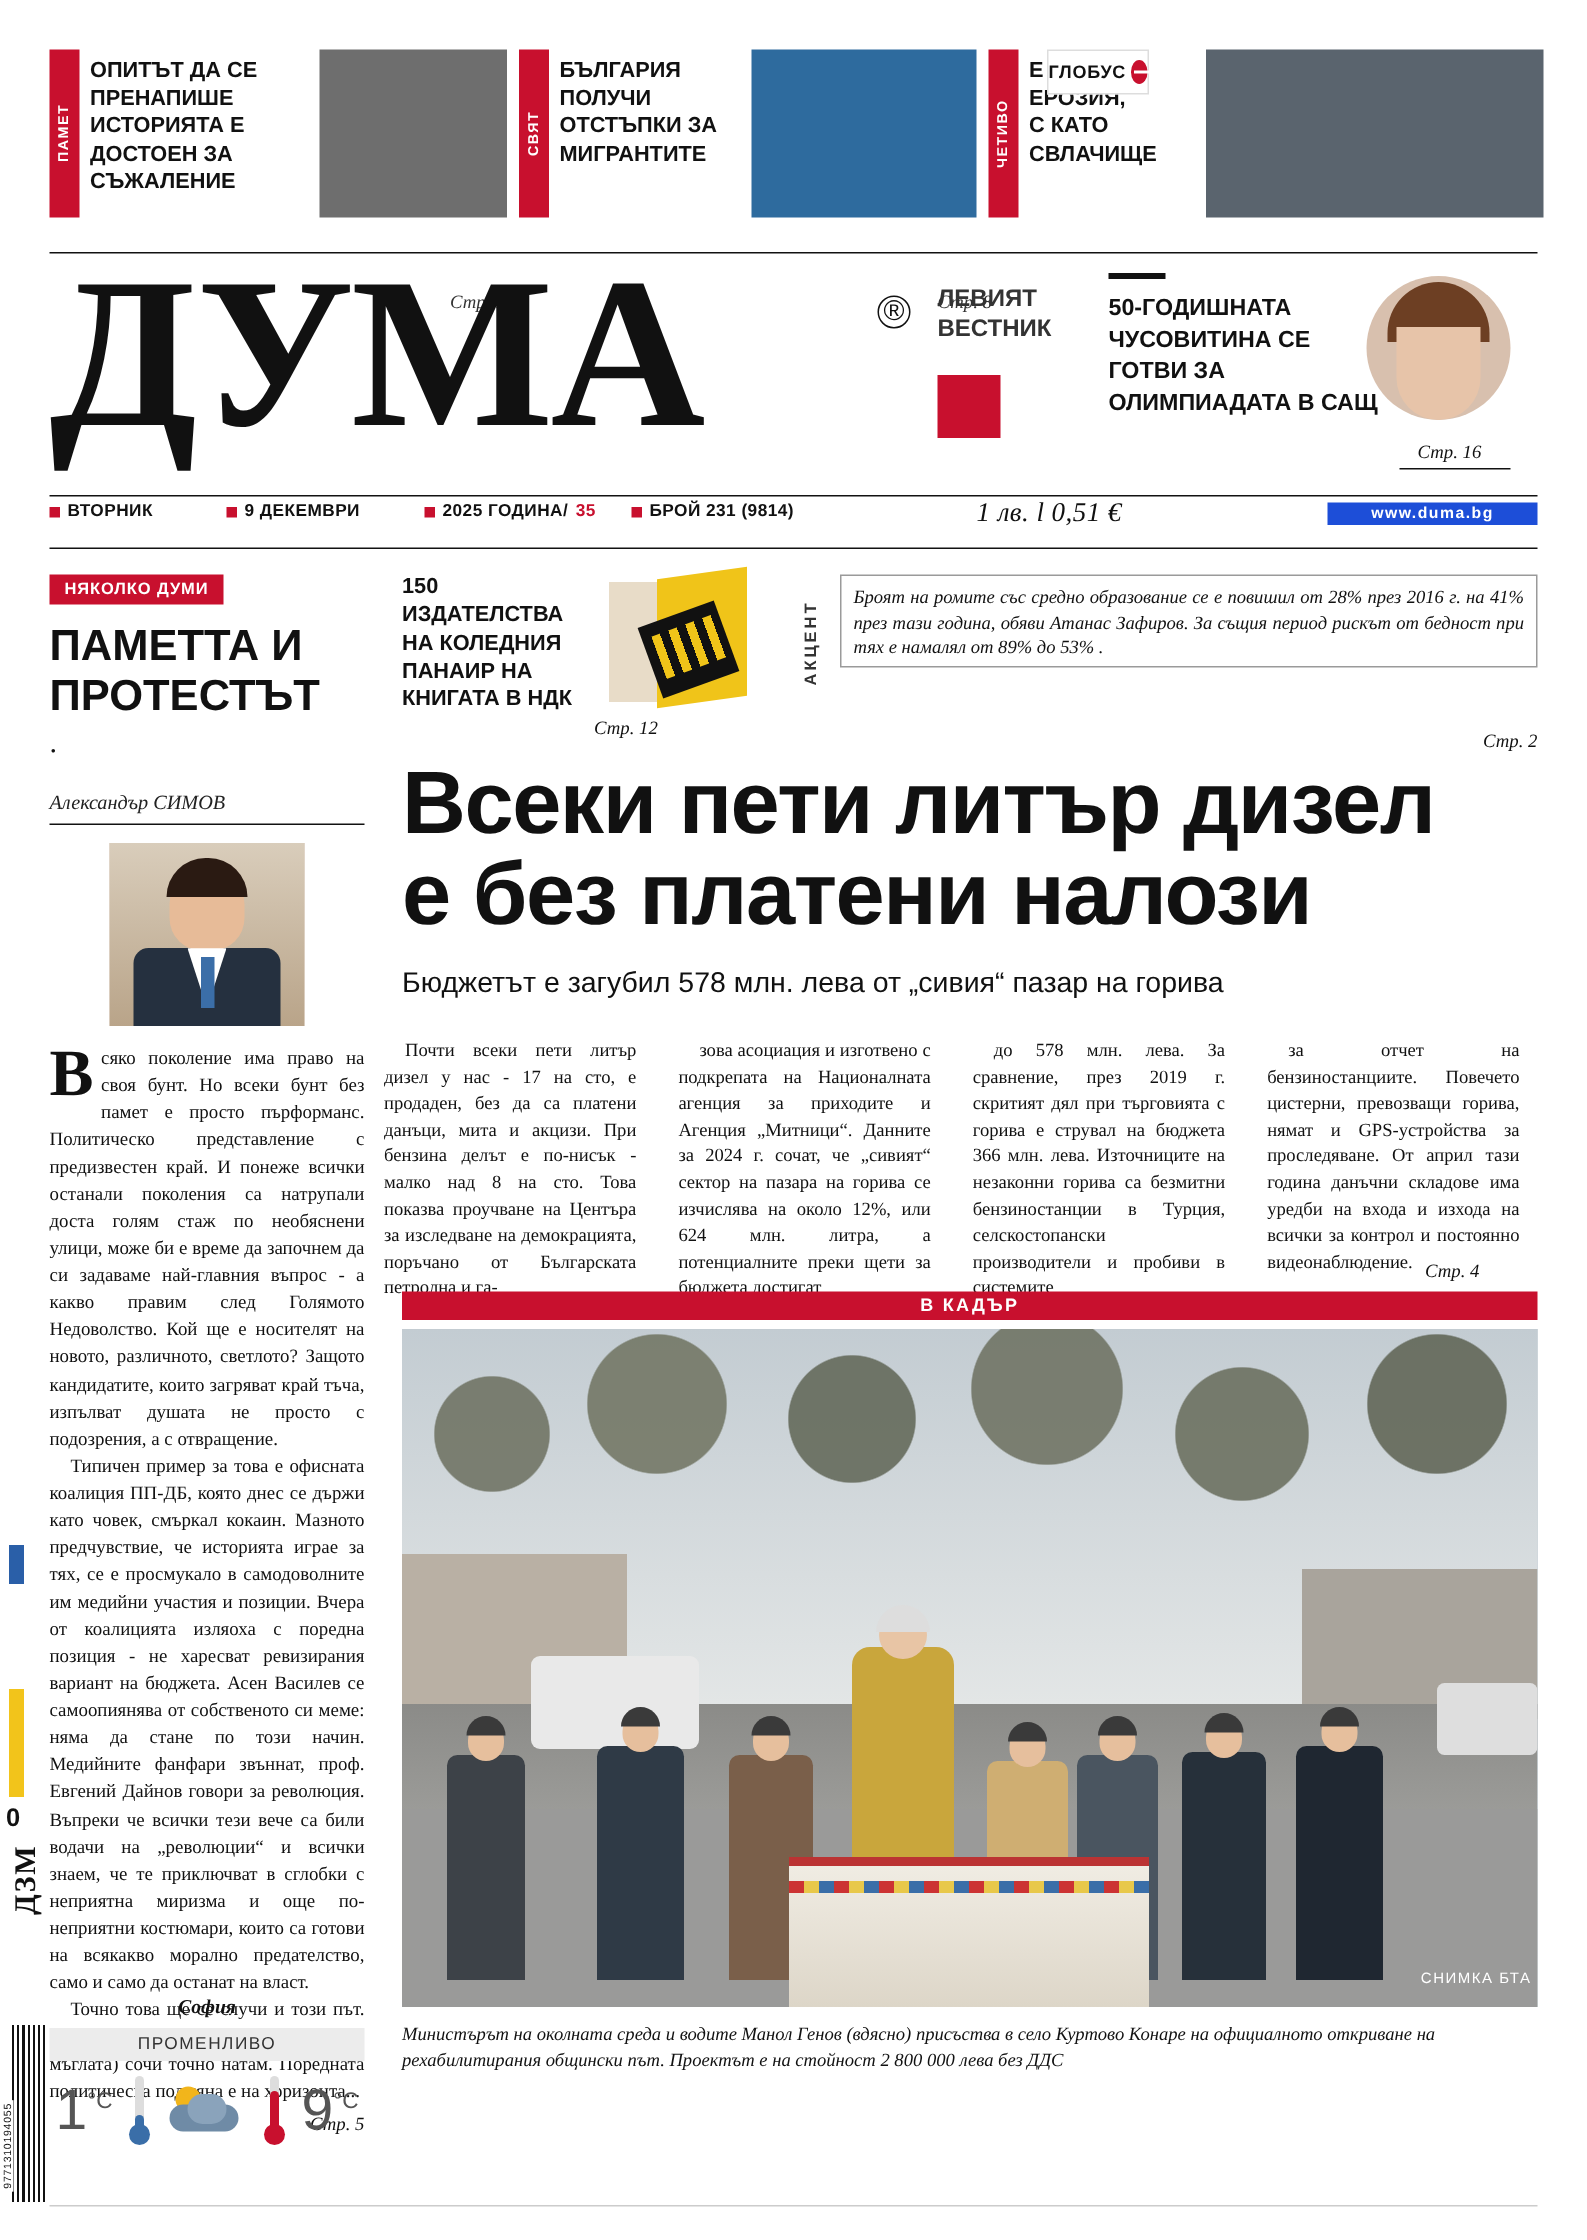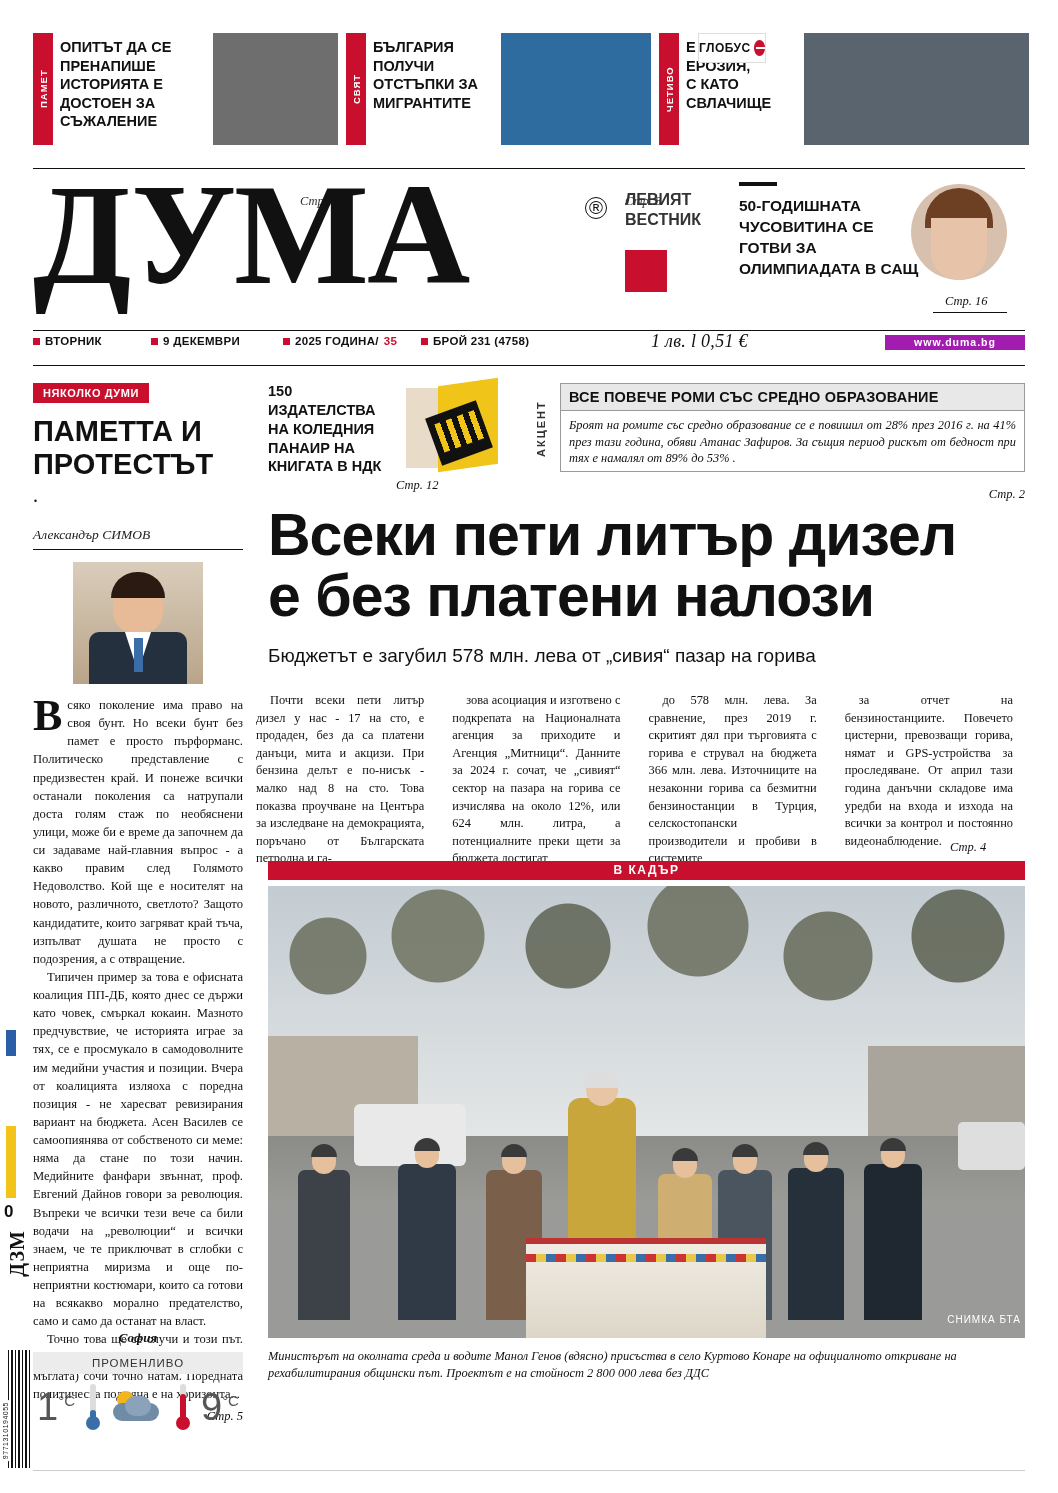--- a/index.html
+++ b/index.html
@@ -114,21 +114,21 @@
   .infobar .sq { width:7px;height:7px;background:#c8102e; display:inline-block;}
   .ib1{left:0;} .ib2{left:118px;} .ib3{left:250px;} .ib4{left:388px;}
   .slash35 { color:#c8102e; }
   .price {
     position:absolute; left:618px; top:-4px;
     font-family:"Liberation Serif", serif; font-style:italic;
     font-size:18px; font-weight:normal;
   }
   .site {
     position:absolute; right:0; top:0; width:140px; height:15px;
-    background:#a21caf; color:#fff; font-size:10.5px; text-align:center;
+    background:#1d4ed8; color:#fff; font-size:10.5px; text-align:center;
     line-height:15px; letter-spacing:1px;
     font-family:"Liberation Sans", sans-serif;
   }
 
   
   .col-left { position:absolute; left:33px; top:383px; width:210px; }
   .tag-red {
     display:inline-block; background:#c8102e; color:#fff;
     font-family:"Liberation Sans", sans-serif; font-weight:bold;
     font-size:11px; padding:4px 10px; letter-spacing:.6px;
@@ -378,21 +378,21 @@
       <i class="sq"></i>
       <b>9 ДЕКЕМВРИ</b>
     </span>
   <span class="itm ib3">
       <i class="sq"></i>
       <b>2025 ГОДИНА/</b>
       <b class="slash35">35</b>
     </span>
   <span class="itm ib4">
       <i class="sq"></i>
-      <b>БРОЙ 231 (4758)</b>
+      <b>БРОЙ 231 (9814)</b>
     </span>
   <span class="price">1 лв. l 0,51 €</span>
   <span class="site">www.duma.bg</span>
 </div>
 <div class="hr-thin" style="top:365px;"></div>
 
 <div class="col-left">
   <div class="tag-red">НЯКОЛКО ДУМИ</div>
   <div class="op-title">ПАМЕТТА И ПРОТЕСТЪТ</div>
   <div class="op-dot">.</div>
@@ -458,21 +458,20 @@
       <div class="p2"></div>
       <div class="p3"></div>
       <div class="p4"></div>
   </div>
   <div class="pg">Стр. 12</div>
 </div>
 
 <div class="akcent-wrap">
   <div class="akcent-tab">АКЦЕНТ</div>
   <div class="akcent-box">
-    <div class="akcent-head">ВСЕ ПОВЕЧЕ РОМИ СЪС СРЕДНО ОБРАЗОВАНИЕ</div>
     <div class="akcent-body">Броят на ромите със средно образование се е повишил от 28% през 2016 г. на 41% през тази година, обяви Атанас Зафиров. За същия период рискът от бедност при тях е намалял от 89% до 53% .</div>
   </div>
   <div class="akcent-pg">Стр. 2</div>
 </div>
 
 <div class="headline">
   <div>Всеки пети литър дизел</div>
   <div>е без платени налози</div>
 </div>
 <div class="subhead">Бюджетът е загубил 578 млн. лева от „сивия“ пазар на горива</div>

